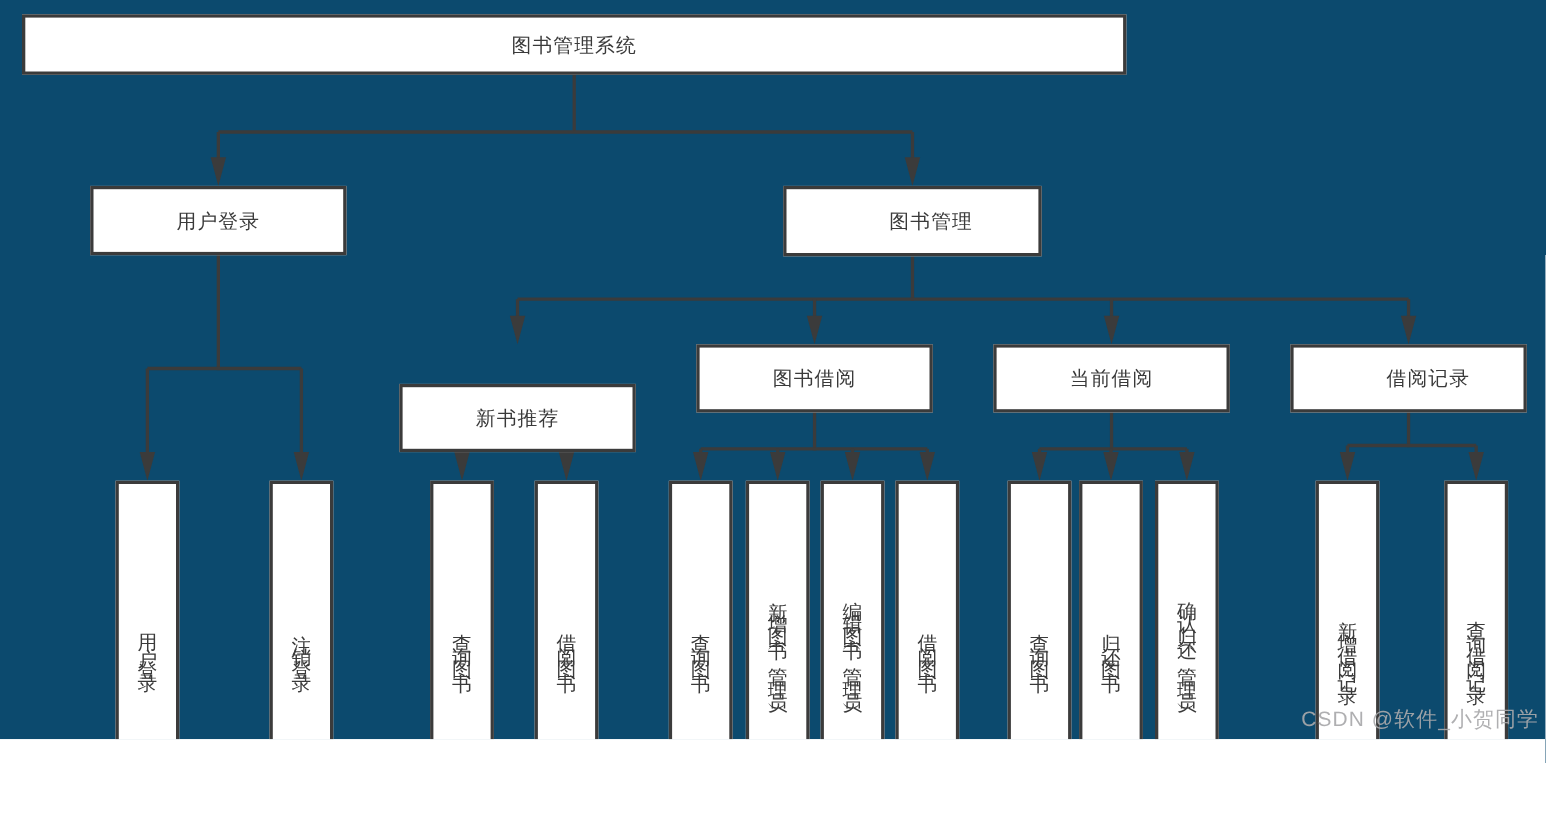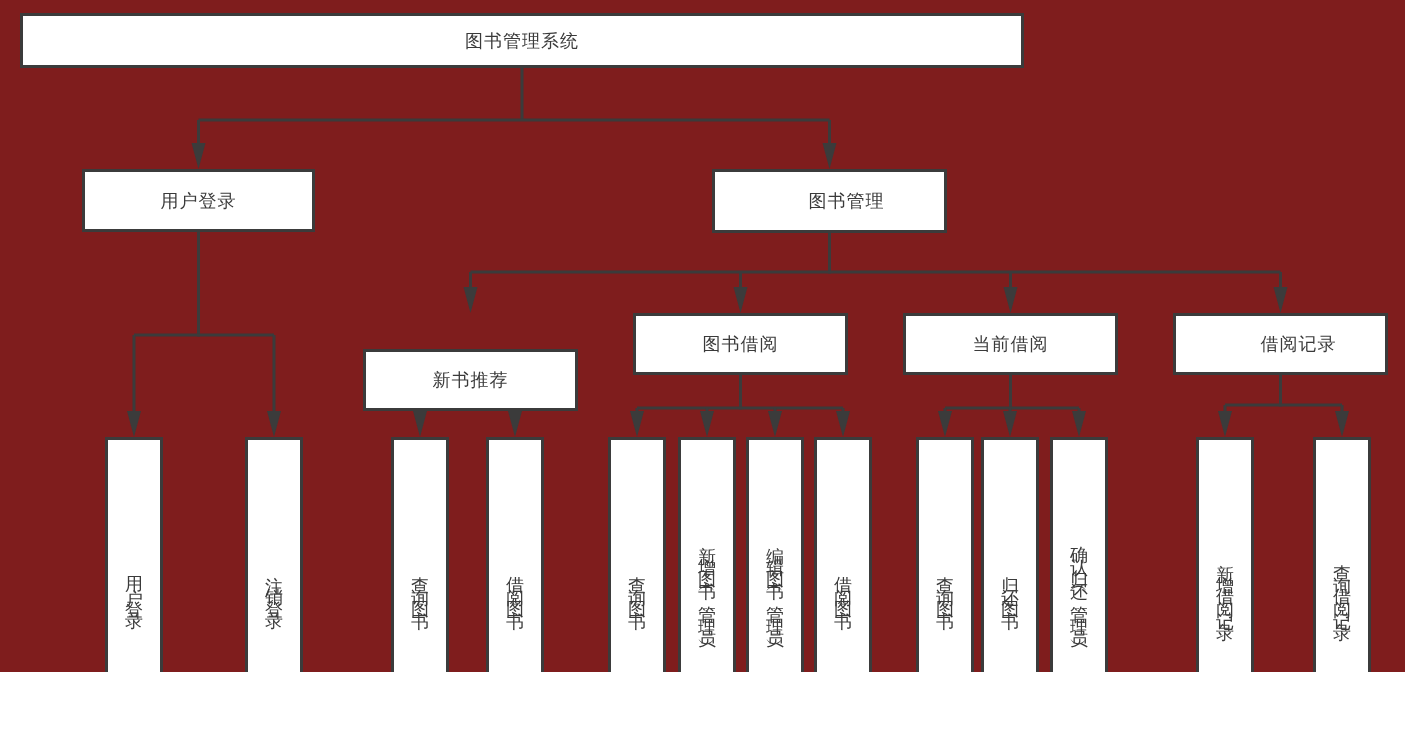--- a/index.html
+++ b/index.html
@@ -1,20 +1,20 @@
 <!DOCTYPE html>
 <html><head>
 <meta charset="utf-8">
 <style>
   html, body { margin: 0; padding: 0; background: #ffffff; }
   .canvas {
     position: relative;
     width: 1405px;
     height: 672px;
-    background: #7f1d1d;
+    background: #0c4a6e;
     font-family: "Liberation Sans", sans-serif;
     color: #3a3a3a;
     overflow: hidden;
   }
   .wires { position: absolute; left: 0; top: 0; width: 1405px; height: 747px; }
   .box {
     position: absolute;
     box-sizing: border-box;
     border: 3px solid #3b3b3b;
     background: #ffffff;
@@ -179,14 +179,15 @@
     <span class="vtext">确认归还（管理员）</span>
   </div>
 
   <div class="box leaf" style="left:1196px;">
     <span class="vtext">新增借阅记录</span>
   </div>
   <div class="box leaf" style="left:1313px;">
     <span class="vtext">查询借阅记录</span>
   </div>
 
+  <div class="watermark">CSDN @软件_小贺同学</div>
 
 </div>
 
 </body></html>

